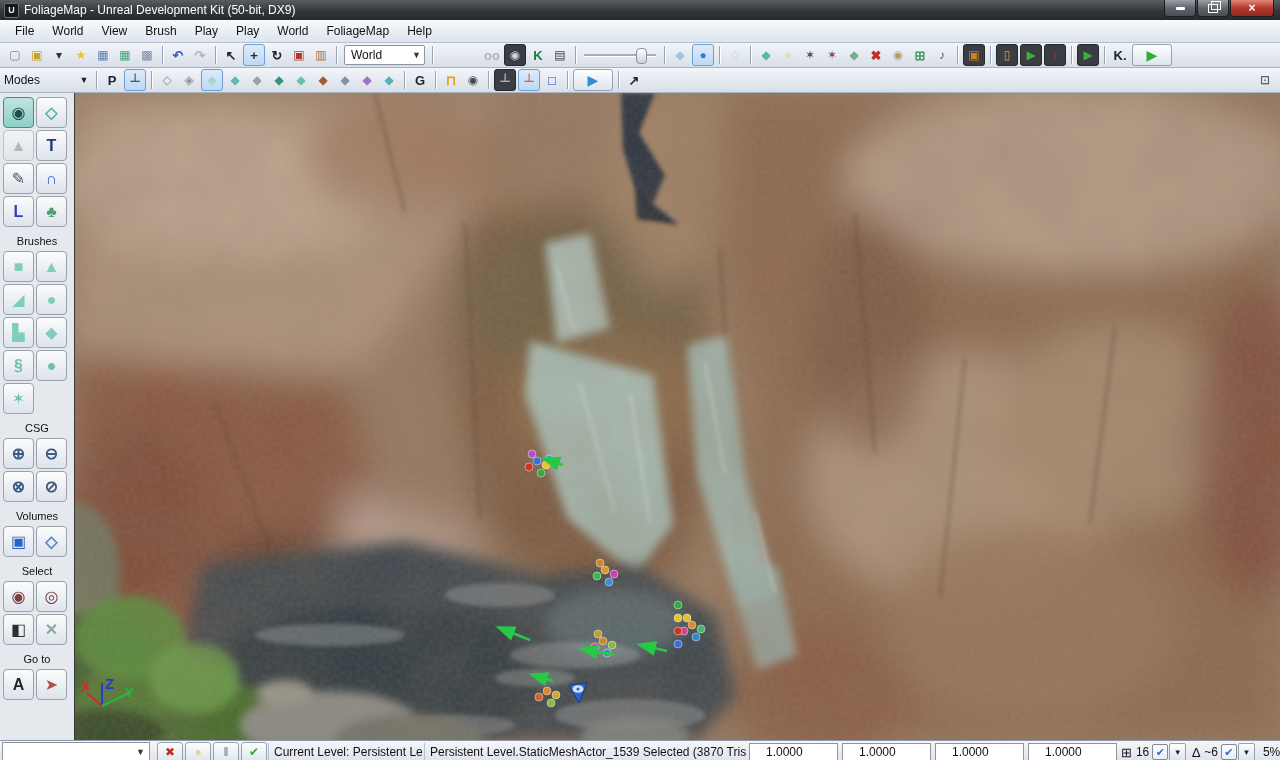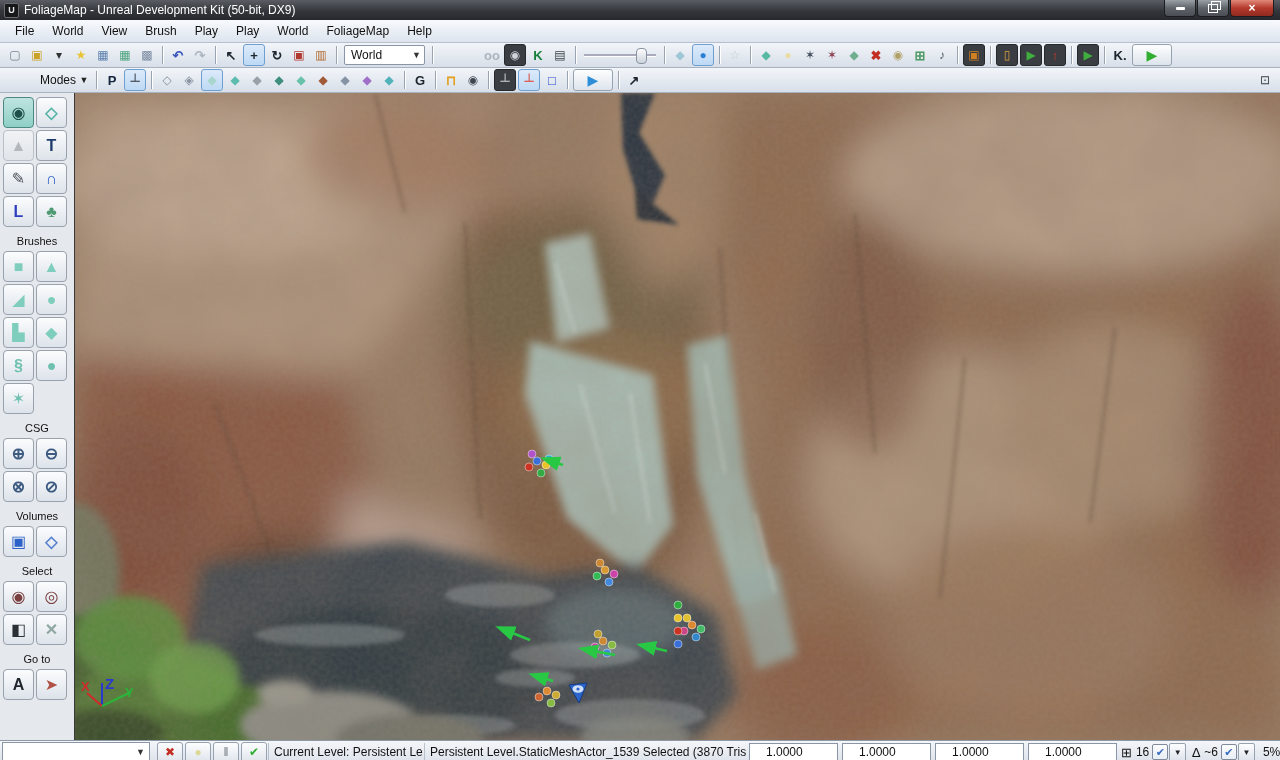--- a/index.html
+++ b/index.html
@@ -33,21 +33,21 @@
   .ticon.wide{width:38px;border:1px solid #97a2b0;background:linear-gradient(#fdfefe,#dde4ec);font-size:14px;}
   .tsep{width:1px;height:18px;background:#99a3b1;box-shadow:1px 0 0 #fff;margin:0 4px;flex:none;}
   .tspacer{flex:1;}
   .combo{background:#fff;border:1px solid #8a95a5;border-radius:2px;height:18px;width:70px;
     display:flex;align-items:center;font-size:12px;color:#111;padding:0 3px 0 6px;margin:0 3px;flex:none;}
   .combo .arr{margin-left:auto;font-size:9px;color:#333;}
   .slider{width:72px;height:18px;position:relative;margin:0 4px;flex:none;}
   .slider .track{position:absolute;left:0;right:0;top:8px;height:2px;background:#aab;border-bottom:1px solid #fff;}
   .slider .thumb{position:absolute;left:52px;top:2px;width:9px;height:14px;border-radius:4px;
     background:linear-gradient(#fdfdfd,#ccd3dc);border:1px solid #8893a2;}
-  .modeslbl{width:72px;text-align:right;font-size:12px;color:#101010;flex:none;}
+  .modeslbl{width:72px;text-align:left;font-size:12px;color:#101010;flex:none;}
   .dropbtn2{width:16px;height:16px;display:flex;align-items:center;justify-content:center;font-size:9px;color:#222;flex:none;}
   
   .main{display:flex;height:647px;}
   .sidebar{width:75px;background:#e5e8ec;border-right:1px solid #3a3a3a;display:flex;flex-direction:column;
     align-items:center;padding-top:3px;box-sizing:border-box;}
   .sgrid{display:flex;flex-wrap:wrap;width:70px;justify-content:flex-start;}
   .sbtn{width:31px;height:31px;margin:1px 1px;background:linear-gradient(#fbfcfd,#dde3ea);
     border:1px solid #99a1ac;border-radius:4px;display:flex;align-items:center;justify-content:center;font-size:16px;box-sizing:border-box;}
   .sbtn.active{background:linear-gradient(#bfe4df,#8ecfc6);border-color:#4a8a82;}
   .sbtn.dis{opacity:.55;}

